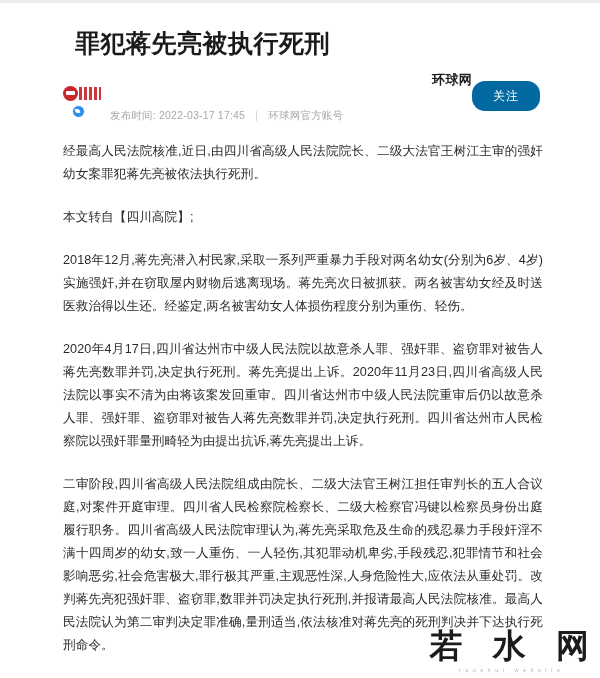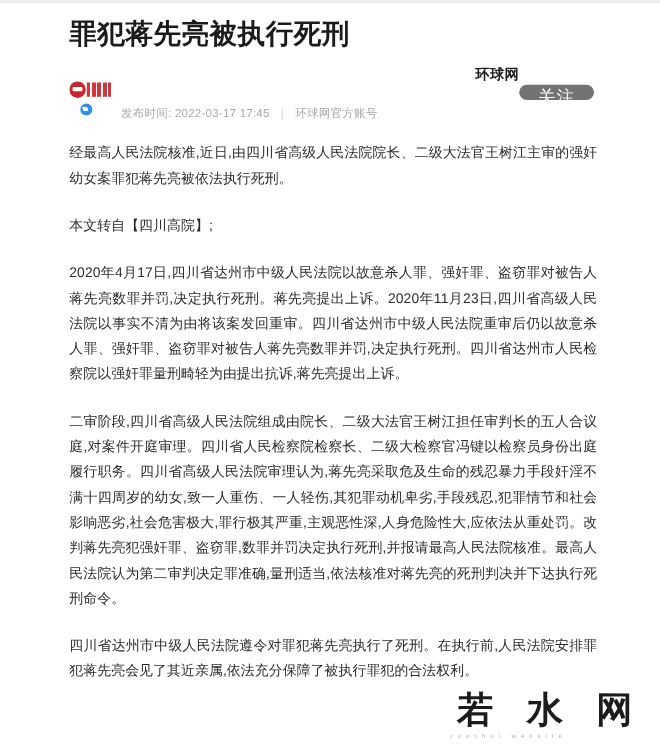--- a/index.html
+++ b/index.html
@@ -36,21 +36,21 @@
 
   .article {
     position: absolute;
     top: 0;
     left: 0;
     width: 600px;
   }
 
   
   .headline {
-    margin: 0;
+    margin: 12px;
     padding: 14px 60px 0 63px;
     font-size: 25px;
     line-height: 34px;
     font-weight: bold;
     color: #1a1a1a;
     letter-spacing: 0.5px;
   }
 
   
   .byline {
@@ -156,26 +156,26 @@
   }
   .meta-sep {
     display: inline-block;
     margin: 0 7px;
     color: #d2d2d2;
   }
 
   .follow-btn {
     flex: 0 0 auto;
     width: 68px;
-    height: 14px;
+    height: 30px;
     border: none;
     border-radius: 13px;
-    background: #737373;
+    background: #0369a1;
     color: #ffffff;
-    font-size: 16px;
+    font-size: 12px;
     font-family: "Liberation Sans", "DejaVu Sans", sans-serif;
     letter-spacing: 1px;
     cursor: pointer;
     padding: 0;
     line-height: 25px;
     text-align: center;
   }
 
   
   .body-copy {
@@ -189,22 +189,23 @@
     color: #2b2b2b;
     text-align: justify;
     letter-spacing: .1px;
     word-break: break-all;
   }
   .para:last-child { margin-bottom: 0; }
 
   
   .watermark {
     position: absolute;
-    right: 14px;
+    right: 0;
     bottom: 4px;
+    text-align: center;
     pointer-events: none;
     user-select: none;
   }
   .watermark-main {
     font-size: 33px;
     line-height: 38px;
     font-weight: bold;
     color: #1c1c1c;
     letter-spacing: 11px;
     padding-left: 11px;
@@ -248,20 +249,21 @@
           <span>环球网官方账号</span>
         </div>
       </div>
 
       <button class="follow-btn">关注</button>
     </div>
 
     <div class="body-copy">
       <p class="para">经最高人民法院核准,近日,由四川省高级人民法院院长、二级大法官王树江主审的强奸幼女案罪犯蒋先亮被依法执行死刑。</p>
       <p class="para">本文转自【四川高院】;</p>
+      <p class="para">2018年12月,蒋先亮潜入村民家,采取一系列严重暴力手段对两名幼女(分别为6岁、4岁)实施强奸,并在窃取屋内财物后逃离现场。蒋先亮次日被抓获。两名被害幼女经及时送医救治得以生还。经鉴定,两名被害幼女人体损伤程度分别为重伤、轻伤。</p>
       <p class="para">2020年4月17日,四川省达州市中级人民法院以故意杀人罪、强奸罪、盗窃罪对被告人蒋先亮数罪并罚,决定执行死刑。蒋先亮提出上诉。2020年11月23日,四川省高级人民法院以事实不清为由将该案发回重审。四川省达州市中级人民法院重审后仍以故意杀人罪、强奸罪、盗窃罪对被告人蒋先亮数罪并罚,决定执行死刑。四川省达州市人民检察院以强奸罪量刑畸轻为由提出抗诉,蒋先亮提出上诉。</p>
       <p class="para">二审阶段,四川省高级人民法院组成由院长、二级大法官王树江担任审判长的五人合议庭,对案件开庭审理。四川省人民检察院检察长、二级大检察官冯键以检察员身份出庭履行职务。四川省高级人民法院审理认为,蒋先亮采取危及生命的残忍暴力手段奸淫不满十四周岁的幼女,致一人重伤、一人轻伤,其犯罪动机卑劣,手段残忍,犯罪情节和社会影响恶劣,社会危害极大,罪行极其严重,主观恶性深,人身危险性大,应依法从重处罚。改判蒋先亮犯强奸罪、盗窃罪,数罪并罚决定执行死刑,并报请最高人民法院核准。最高人民法院认为第二审判决定罪准确,量刑适当,依法核准对蒋先亮的死刑判决并下达执行死刑命令。</p>
       <p class="para">四川省达州市中级人民法院遵令对罪犯蒋先亮执行了死刑。在执行前,人民法院安排罪犯蒋先亮会见了其近亲属,依法充分保障了被执行罪犯的合法权利。</p>
 
     </div>
 
   </div>
 
   <div class="watermark">
     <div class="watermark-main">若 水 网</div>

